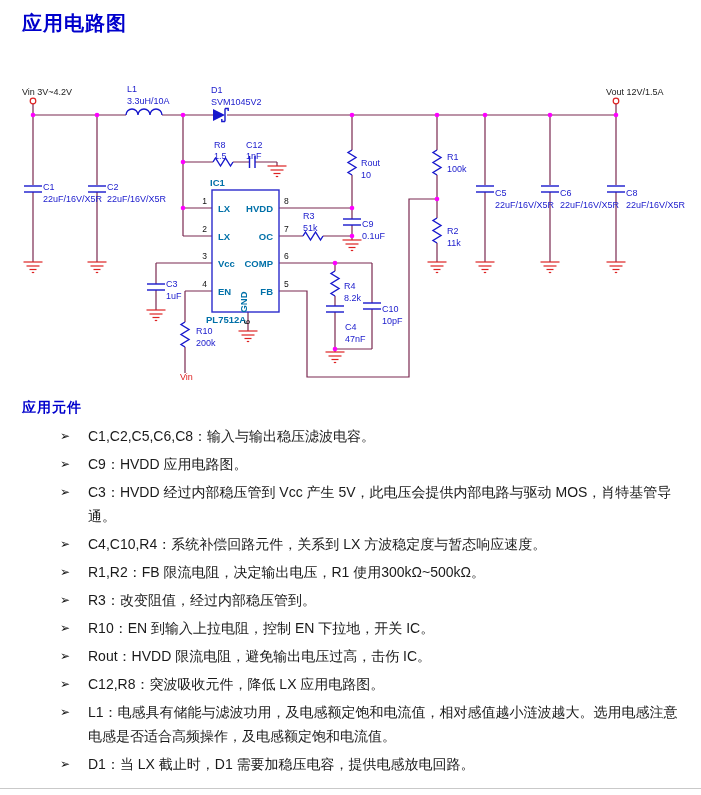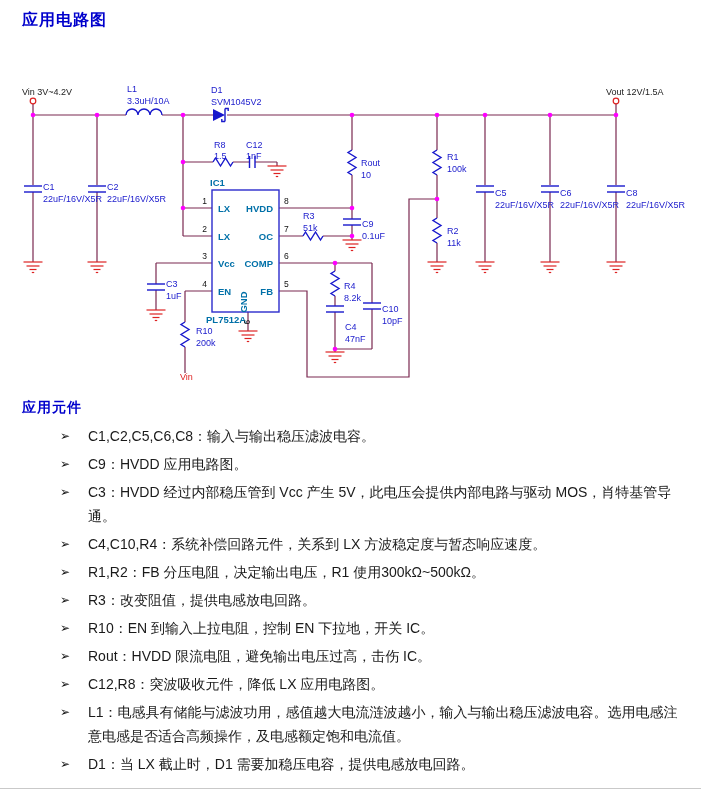--- a/index.html
+++ b/index.html
@@ -3,21 +3,21 @@
 <meta charset="utf-8">
 <style>
   html,body{margin:0;padding:0;background:#ffffff;}
   body{
     width:701px;height:795px;position:relative;overflow:hidden;
     font-family:"Liberation Sans", sans-serif;
     color:var(--c-text,#1a1a1a);
   }
   .page-title{
     position:absolute;left:22px;top:10px;margin:0;
-    font-size:16px;font-weight:bold;color:var(--c-title,#0000cc);
+    font-size:20px;font-weight:bold;color:var(--c-title,#0000cc);
     letter-spacing:1px;
   }
   .schematic{position:absolute;left:0;top:80px;}
   .schematic .w{stroke:var(--c-wire,#7b2950);stroke-width:1.2;fill:none;}
   .schematic .sym{stroke:var(--c-symbol,#1818cc);stroke-width:1.4;fill:none;}
   .schematic .symf{fill:var(--c-symbol,#1818cc);stroke:none;}
   .schematic .pw{stroke:var(--c-power,#dd2222);stroke-width:1.2;fill:none;}
   .schematic .dot{fill:var(--c-junction,#ff00ff);stroke:none;}
   .schematic .lbl{fill:var(--c-label,#1a1acc);font-size:9px;}
   .schematic .tlbl{fill:#222222;font-size:9px;}
@@ -267,41 +267,41 @@
     <li>
         <span class="blt">➢</span>
         <span class="txt">C3：HVDD 经过内部稳压管到 Vcc 产生 5V，此电压会提供内部电路与驱动 MOS，肖特基管导通。</span>
       </li>
     <li>
         <span class="blt">➢</span>
         <span class="txt">C4,C10,R4：系统补偿回路元件，关系到 LX 方波稳定度与暂态响应速度。</span>
       </li>
     <li>
         <span class="blt">➢</span>
-        <span class="txt">R1,R2：FB 分压电阻，决定输出电压，R1 使用300kΩ~500kΩ。</span>
-      </li>
-    <li>
-        <span class="blt">➢</span>
-        <span class="txt">R3：改变阻值，提供电感放电回路。</span>
+        <span class="txt">R1,R2：FB 限流电阻，决定输出电压，R1 使用300kΩ~500kΩ。</span>
+      </li>
+    <li>
+        <span class="blt">➢</span>
+        <span class="txt">R3：改变阻值，经过内部稳压管到。</span>
       </li>
     <li>
         <span class="blt">➢</span>
         <span class="txt">R10：EN 到输入上拉电阻，控制 EN 下拉地，开关 IC。</span>
       </li>
     <li>
         <span class="blt">➢</span>
         <span class="txt">Rout：HVDD 限流电阻，避免输出电压过高，击伤 IC。</span>
       </li>
     <li>
         <span class="blt">➢</span>
         <span class="txt">C12,R8：突波吸收元件，降低 LX 应用电路图。</span>
       </li>
     <li>
         <span class="blt">➢</span>
-        <span class="txt">L1：电感具有储能与滤波功用，感值越大电流涟波越小，输入与输出稳压滤波电容。选用电感注意电感是否适合高频操作，及电感额定饱和电流值。</span>
+        <span class="txt">L1：电感具有储能与滤波功用，及电感额定饱和电流值，相对感值越小涟波越大。选用电感注意电感是否适合高频操作，及电感额定饱和电流值。</span>
       </li>
     <li>
         <span class="blt">➢</span>
         <span class="txt">D1：当 LX 截止时，D1 需要加稳压电容，提供电感放电回路。</span>
       </li>
   </ul>
 </div>
 
 <div class="bottom-rule"></div>
 

